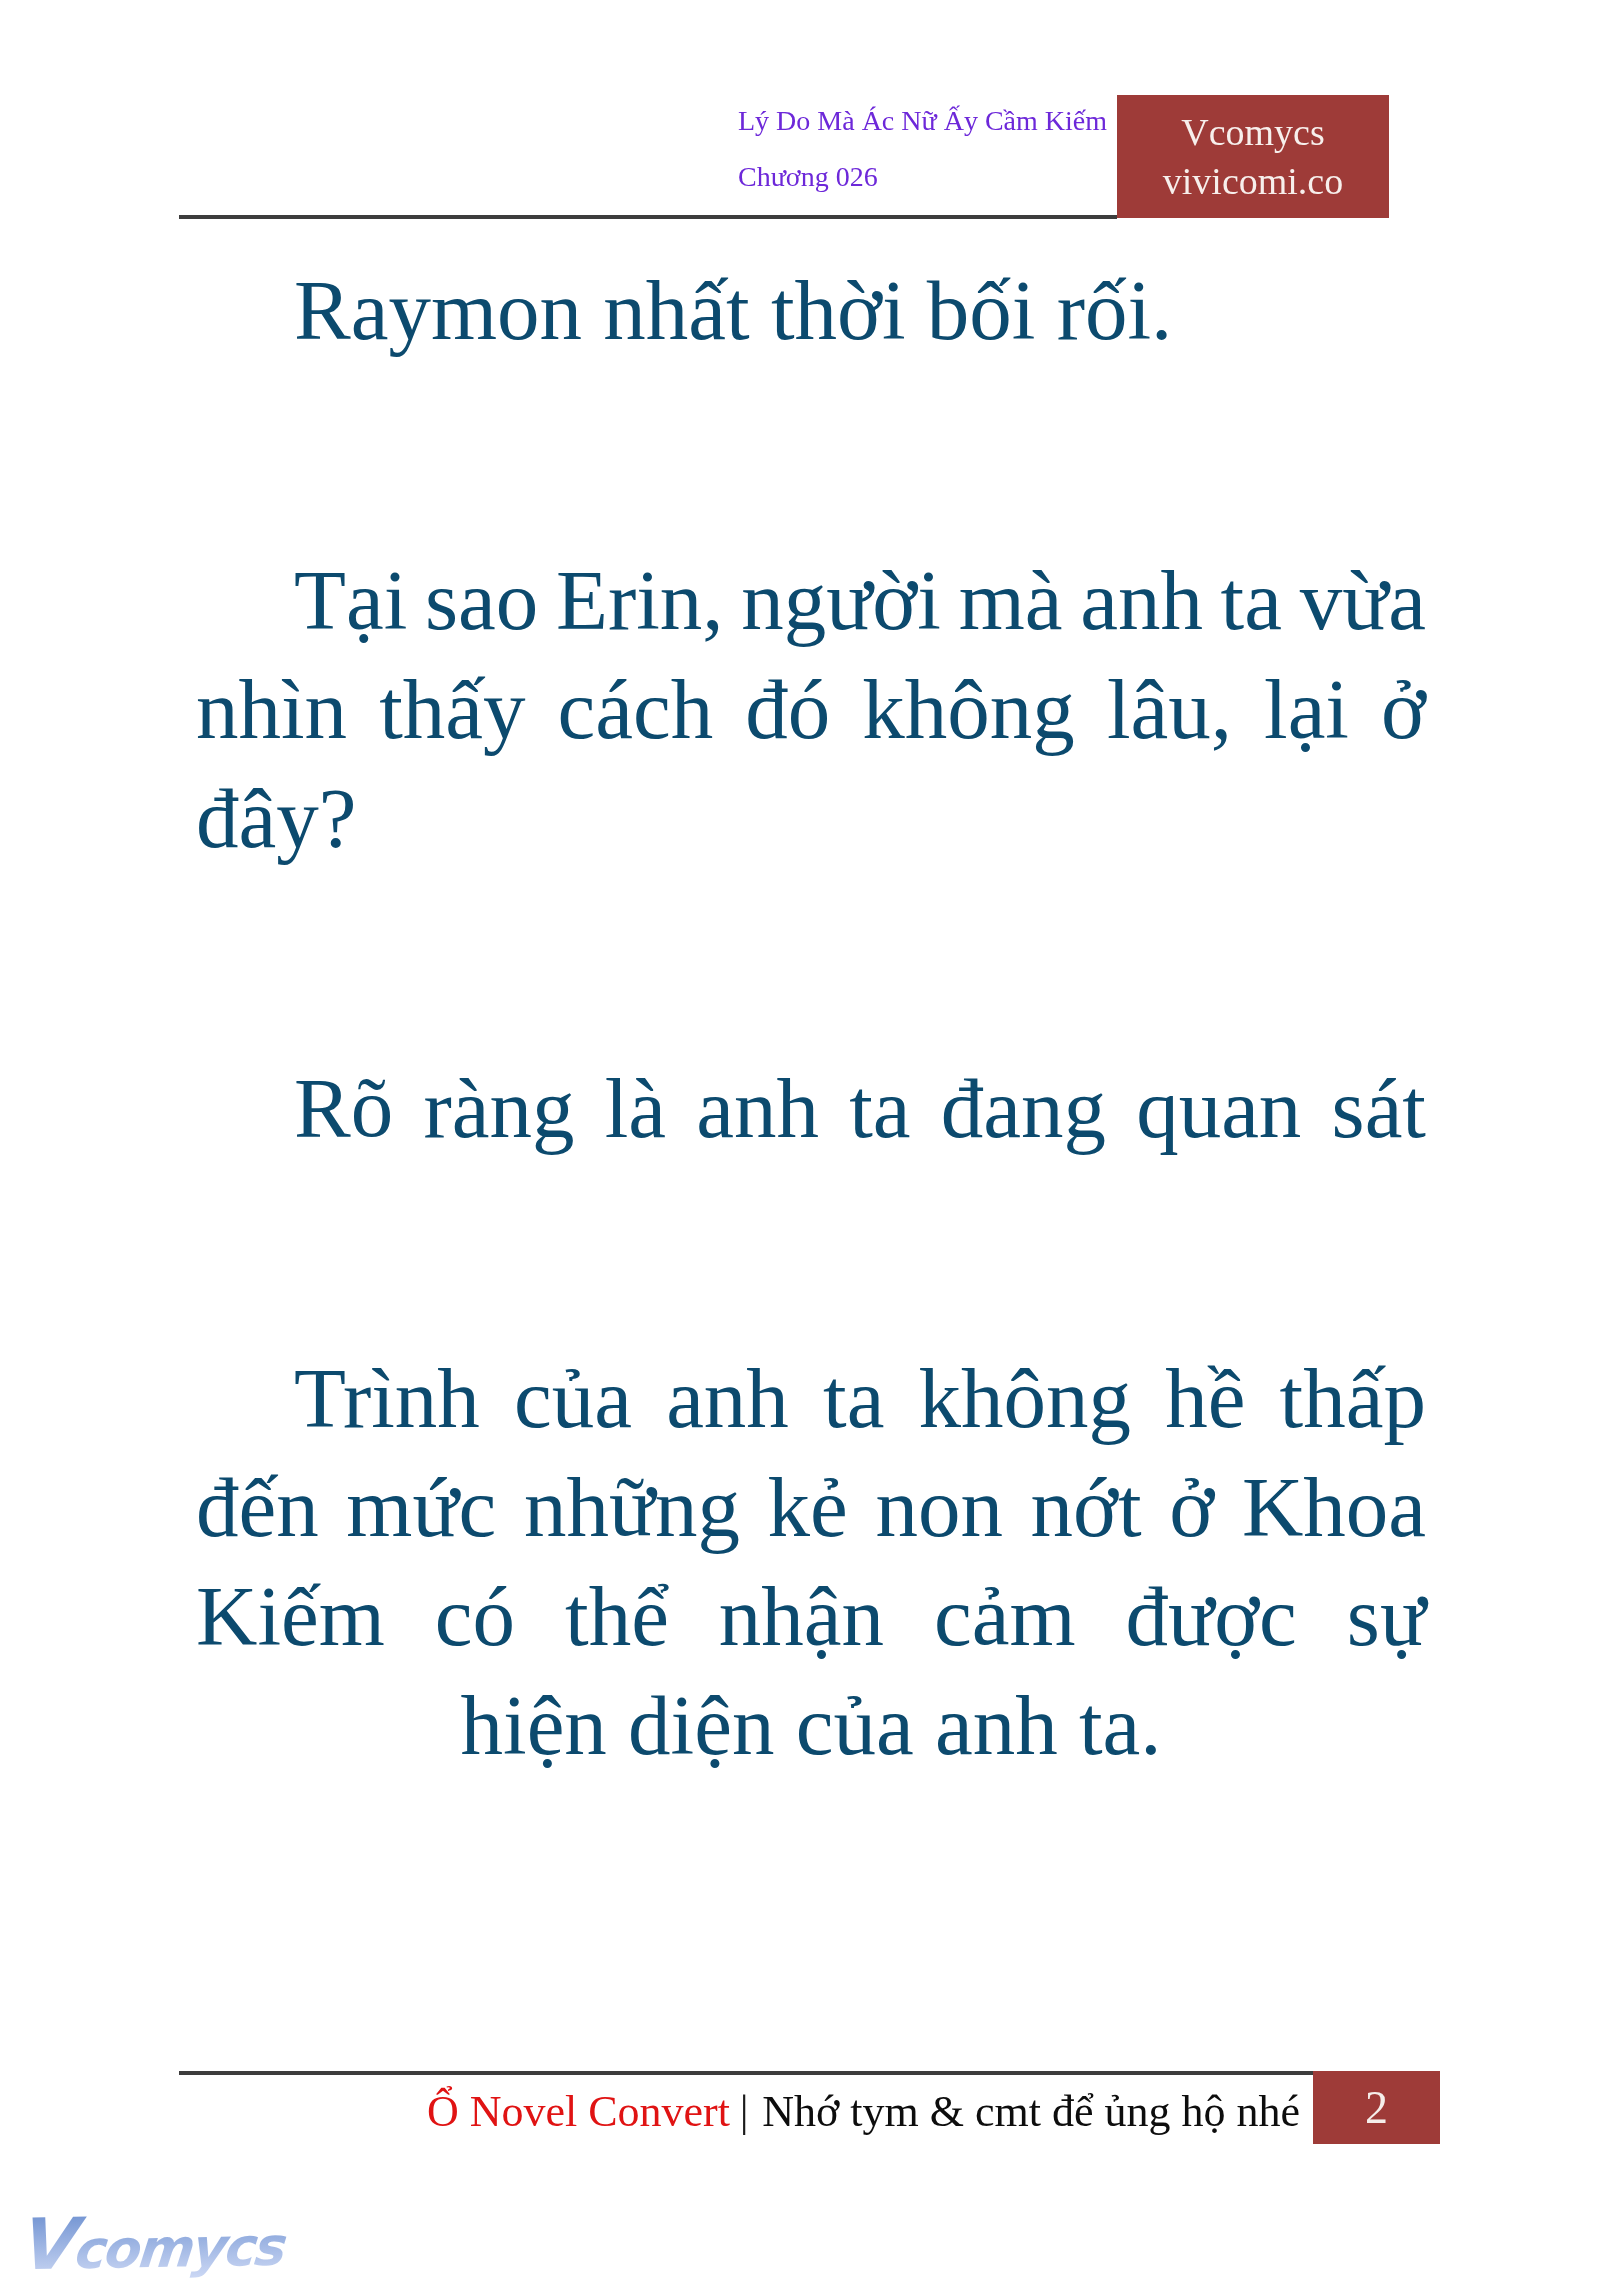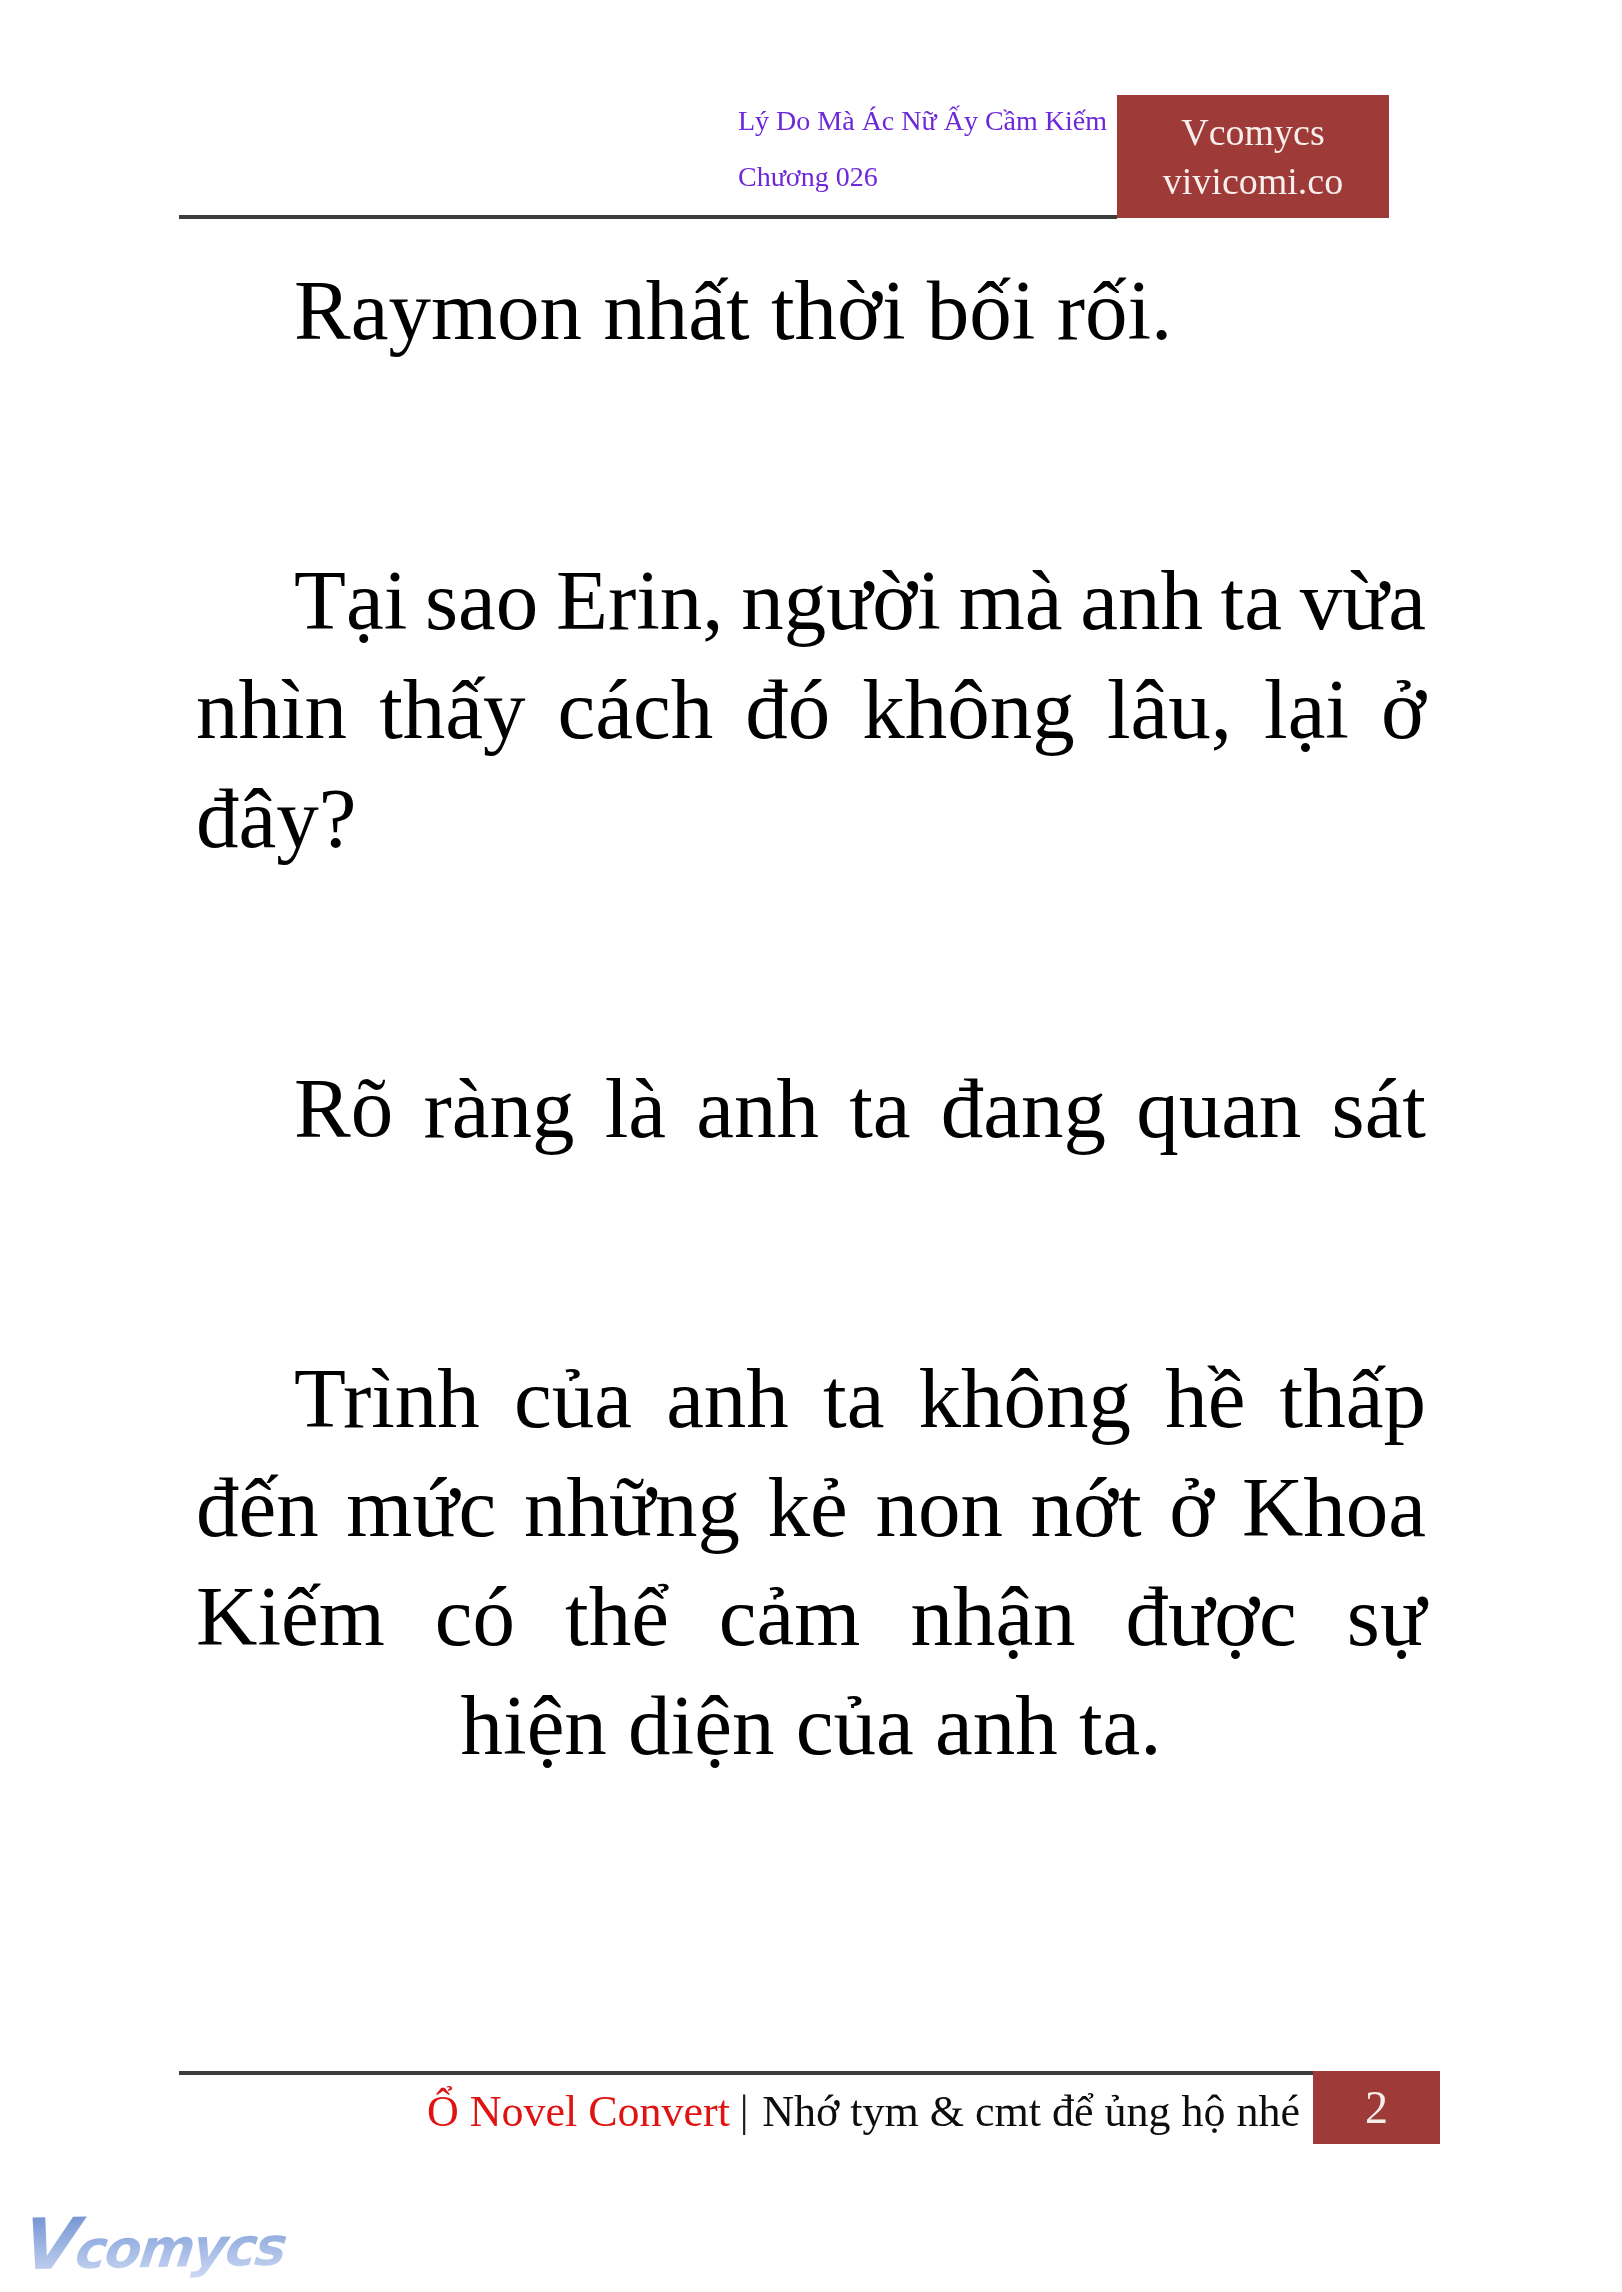--- a/index.html
+++ b/index.html
@@ -59,21 +59,21 @@
   }
 
   
   #body-text{
     position:absolute;
     left:196px;
     top:256px;
     width:1230px;
     font-size:85px;
     line-height:109px;
-    color:#000000;
+    color:#0c4a6e;
   }
   .para{margin:0 0 181px 0;}
   .para:last-child{margin-bottom:0;text-align:center;}
   .line{white-space:nowrap;}
   .line.indent{padding-left:98px;}
   .line.just{
     display:flex;
     justify-content:space-between;
     white-space:normal;
   }
@@ -215,22 +215,22 @@
           <span>kẻ</span>
           <span>non</span>
           <span>nớt</span>
           <span>ở</span>
           <span>Khoa</span>
         </div>
         <div class="line just">
           <span>Kiếm</span>
           <span>có</span>
           <span>thể</span>
+          <span>nhận</span>
           <span>cảm</span>
-          <span>nhận</span>
           <span>được</span>
           <span>sự</span>
         </div>
         <div class="line">hiện diện của anh ta.</div>
       </div>
     </div>
 
   <div class="footer-rule"></div>
 
   <div class="footer-text">

